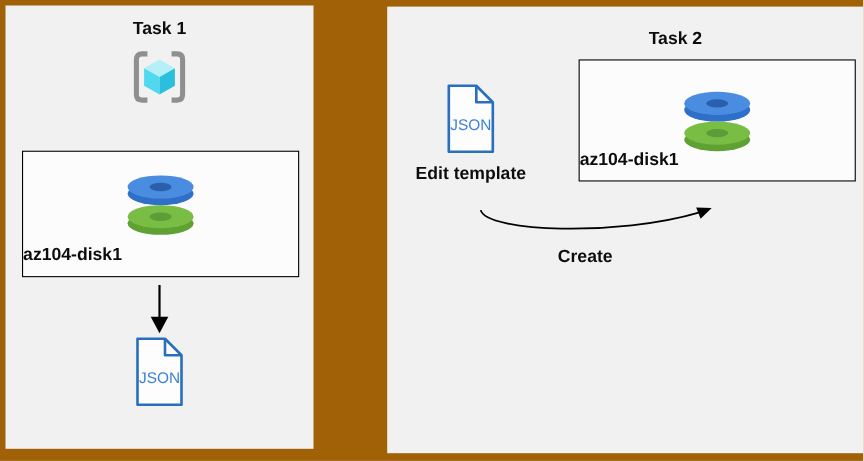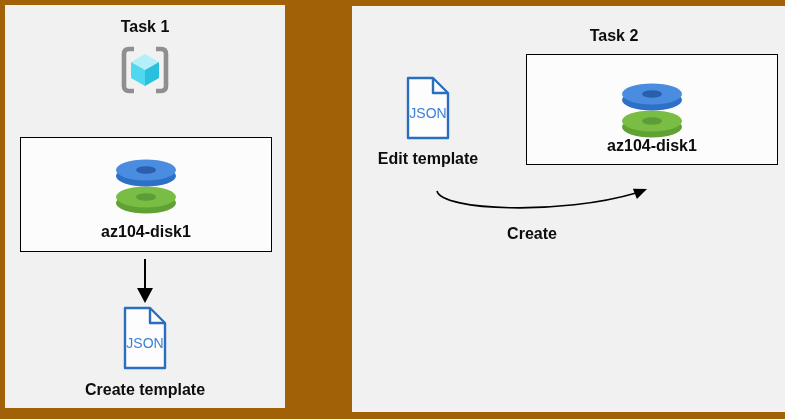--- a/index.html
+++ b/index.html
@@ -36,21 +36,21 @@
     background: #fcfcfd;
     border: 1px solid #000000;
     box-sizing: border-box;
   }
   .box-left  { left: 15px;  top: 132px; width: 252px; height: 115px; }
   .box-right { left: 174px; top: 48px;  width: 252px; height: 111px; }
 
   .box-label {
     position: absolute;
     left: 0; width: 100%;
-    text-align: center;
+    text-align: left;
     font-weight: 700;
     font-size: 16px;
     line-height: 19px;
   }
 
   .abs { position: absolute; }
 
   svg { display: block; }
 </style>
 </head>
@@ -87,21 +87,20 @@
       <line x1="10" y1="2" x2="10" y2="33" stroke-width="2" stroke="#000000"></line>
       <polygon points="2,31 18,31 10,46" fill="#000000"></polygon>
     </svg>
 
     <svg class="abs centered" style="top:300px" width="48" height="66" viewBox="0 0 48 66">
       <path d="M4 3 H29 L44 18 V63 H4 Z" stroke-width="2.4" stroke-linejoin="round" fill="#fdfdfe" stroke="#2a6fbe"></path>
       <path d="M29 3 V18 H44" fill="none" stroke-width="2.4" stroke-linejoin="round" stroke="#2a6fbe"></path>
       <text x="24" y="43" text-anchor="middle" font-size="14" font-family="Liberation Sans, sans-serif" fill="#3b82d4">JSON</text>
     </svg>
 
-    <div class="label centered" style="top:375px">Create template</div>
   </section>
 
   <section class="panel panel-right">
 
     <div class="label panel-title" style="top:20px">Task 2</div>
 
     <svg class="abs" style="left:52px; top:68px" width="48" height="68" viewBox="0 0 48 66">
       <path d="M4 3 H29 L44 18 V63 H4 Z" stroke-width="2.4" stroke-linejoin="round" fill="#fdfdfe" stroke="#2a6fbe"></path>
       <path d="M29 3 V18 H44" fill="none" stroke-width="2.4" stroke-linejoin="round" stroke="#2a6fbe"></path>
       <text x="24" y="43" text-anchor="middle" font-size="14" font-family="Liberation Sans, sans-serif" fill="#3b82d4">JSON</text>

